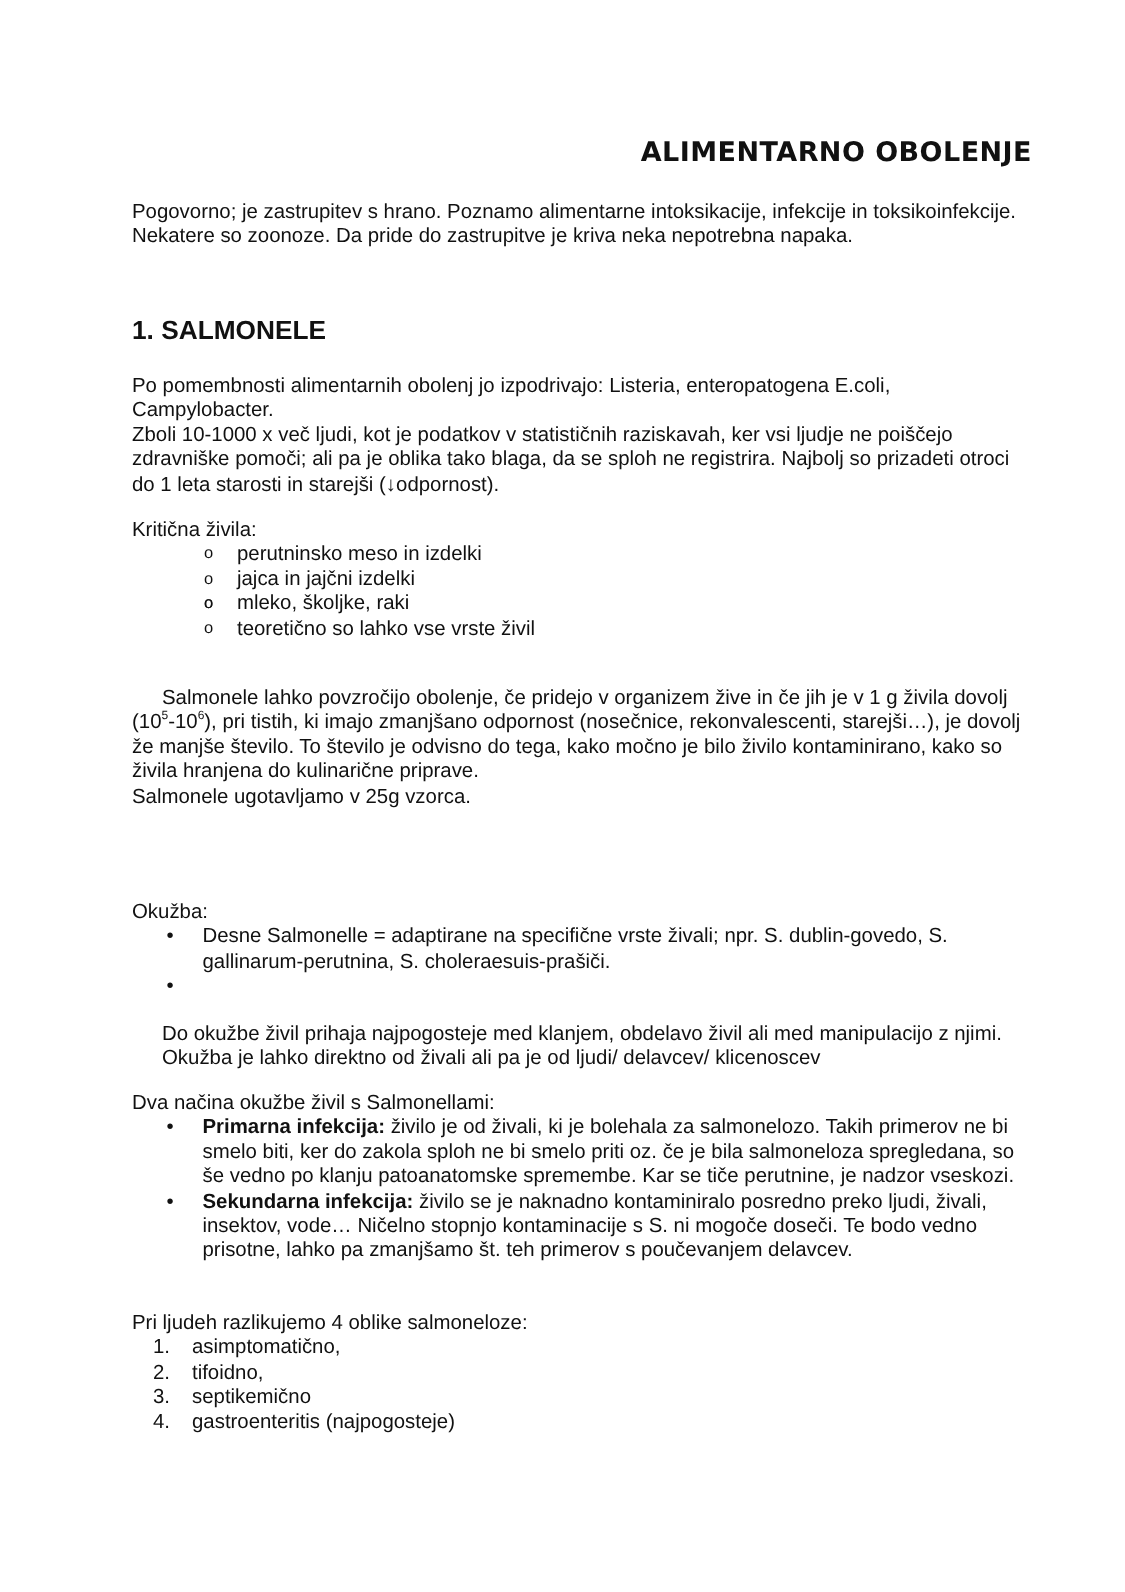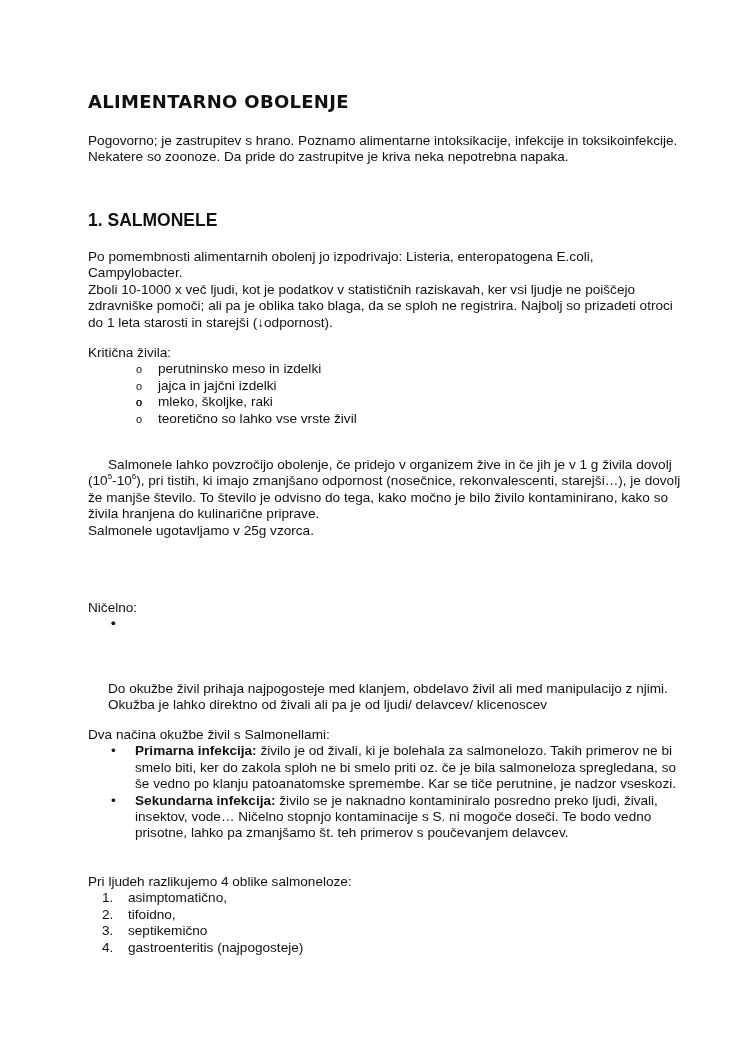--- a/index.html
+++ b/index.html
@@ -1,18 +1,18 @@
 <!DOCTYPE html>
 <html><head>
 <meta charset="utf-8">
 <style>
   html, body { margin: 0; padding: 0; background: #ffffff; }
   body { width: 750px; height: 1061px; position: relative; overflow: hidden; color: #111; }
   .page { position: absolute; left: 88px; top: 0; width: 600px; font-family: "Liberation Sans", sans-serif; font-size: 13.6px; line-height: 16.4px; }
-  .title { position: absolute; left: 0; top: 94px; width: 600px; text-align: left; font-family: "DejaVu Sans", sans-serif; font-weight: bold; font-size: 18px; letter-spacing: 0.3px; }
+  .title { position: absolute; left: 0; top: 94px; width: 600px; text-align: right; font-family: "DejaVu Sans", sans-serif; font-weight: bold; font-size: 18px; letter-spacing: 0.3px; }
   .block { position: absolute; left: 0; width: 600px; }
   .h1 { font-weight: bold; font-size: 17.5px; }
   p { margin: 0; }
   .indent { text-indent: 20px; }
   ul, ol { margin: 0; padding: 0; list-style: none; }
   .circle-list li { position: relative; padding-left: 70px; }
   .circle-list li .mk { position: absolute; left: 48px; top: 0; font-size: 11px; }
   .bullet-list li { position: relative; padding-left: 47px; }
   .bullet-list li .mk { position: absolute; left: 23px; top: 0; }
   .num-list li { position: relative; padding-left: 40px; }
@@ -48,23 +48,23 @@
       <li><span class="mk">o</span><span>teoretično so lahko vse vrste živil</span></li>
     </ul>
   </div>
 
   <div class="block" style="top:457px;">
     <p class="indent"><span>Salmonele lahko povzročijo obolenje, če pridejo v organizem žive in če jih je v 1 g živila dovolj (10</span><sup>5</sup><span>-10</span><sup>6</sup><span>), pri tistih, ki imajo zmanjšano odpornost (nosečnice, rekonvalescenti, starejši…), je dovolj že manjše število. To število je odvisno do tega, kako močno je bilo živilo kontaminirano, kako so živila hranjena do kulinarične priprave.</span></p>
     <p>Salmonele ugotavljamo v 25g vzorca.</p>
   </div>
 
   <div class="block" style="top:600px;">
-    <p>Ničelno:</p>
+    <p>Okužba:</p>
     <ul class="bullet-list">
-      <li><span class="mk">•</span></li>
+      <li><span class="mk">•</span><span>Desne Salmonelle = adaptirane na specifične vrste živali; npr. S. dublin-govedo, S. gallinarum-perutnina, S. choleraesuis-prašiči.</span></li>
       <li><span class="mk">•</span></li>
     </ul>
   </div>
 
   <div class="block" style="top:681px;margin-left:20px;">
     <p>Do okužbe živil prihaja najpogosteje med klanjem, obdelavo živil ali med manipulacijo z njimi. Okužba je lahko direktno od živali ali pa je od ljudi/ delavcev/ klicenoscev</p>
   </div>
 
   <div class="block" style="top:727px;">
     <p>Dva načina okužbe živil s Salmonellami:</p>

